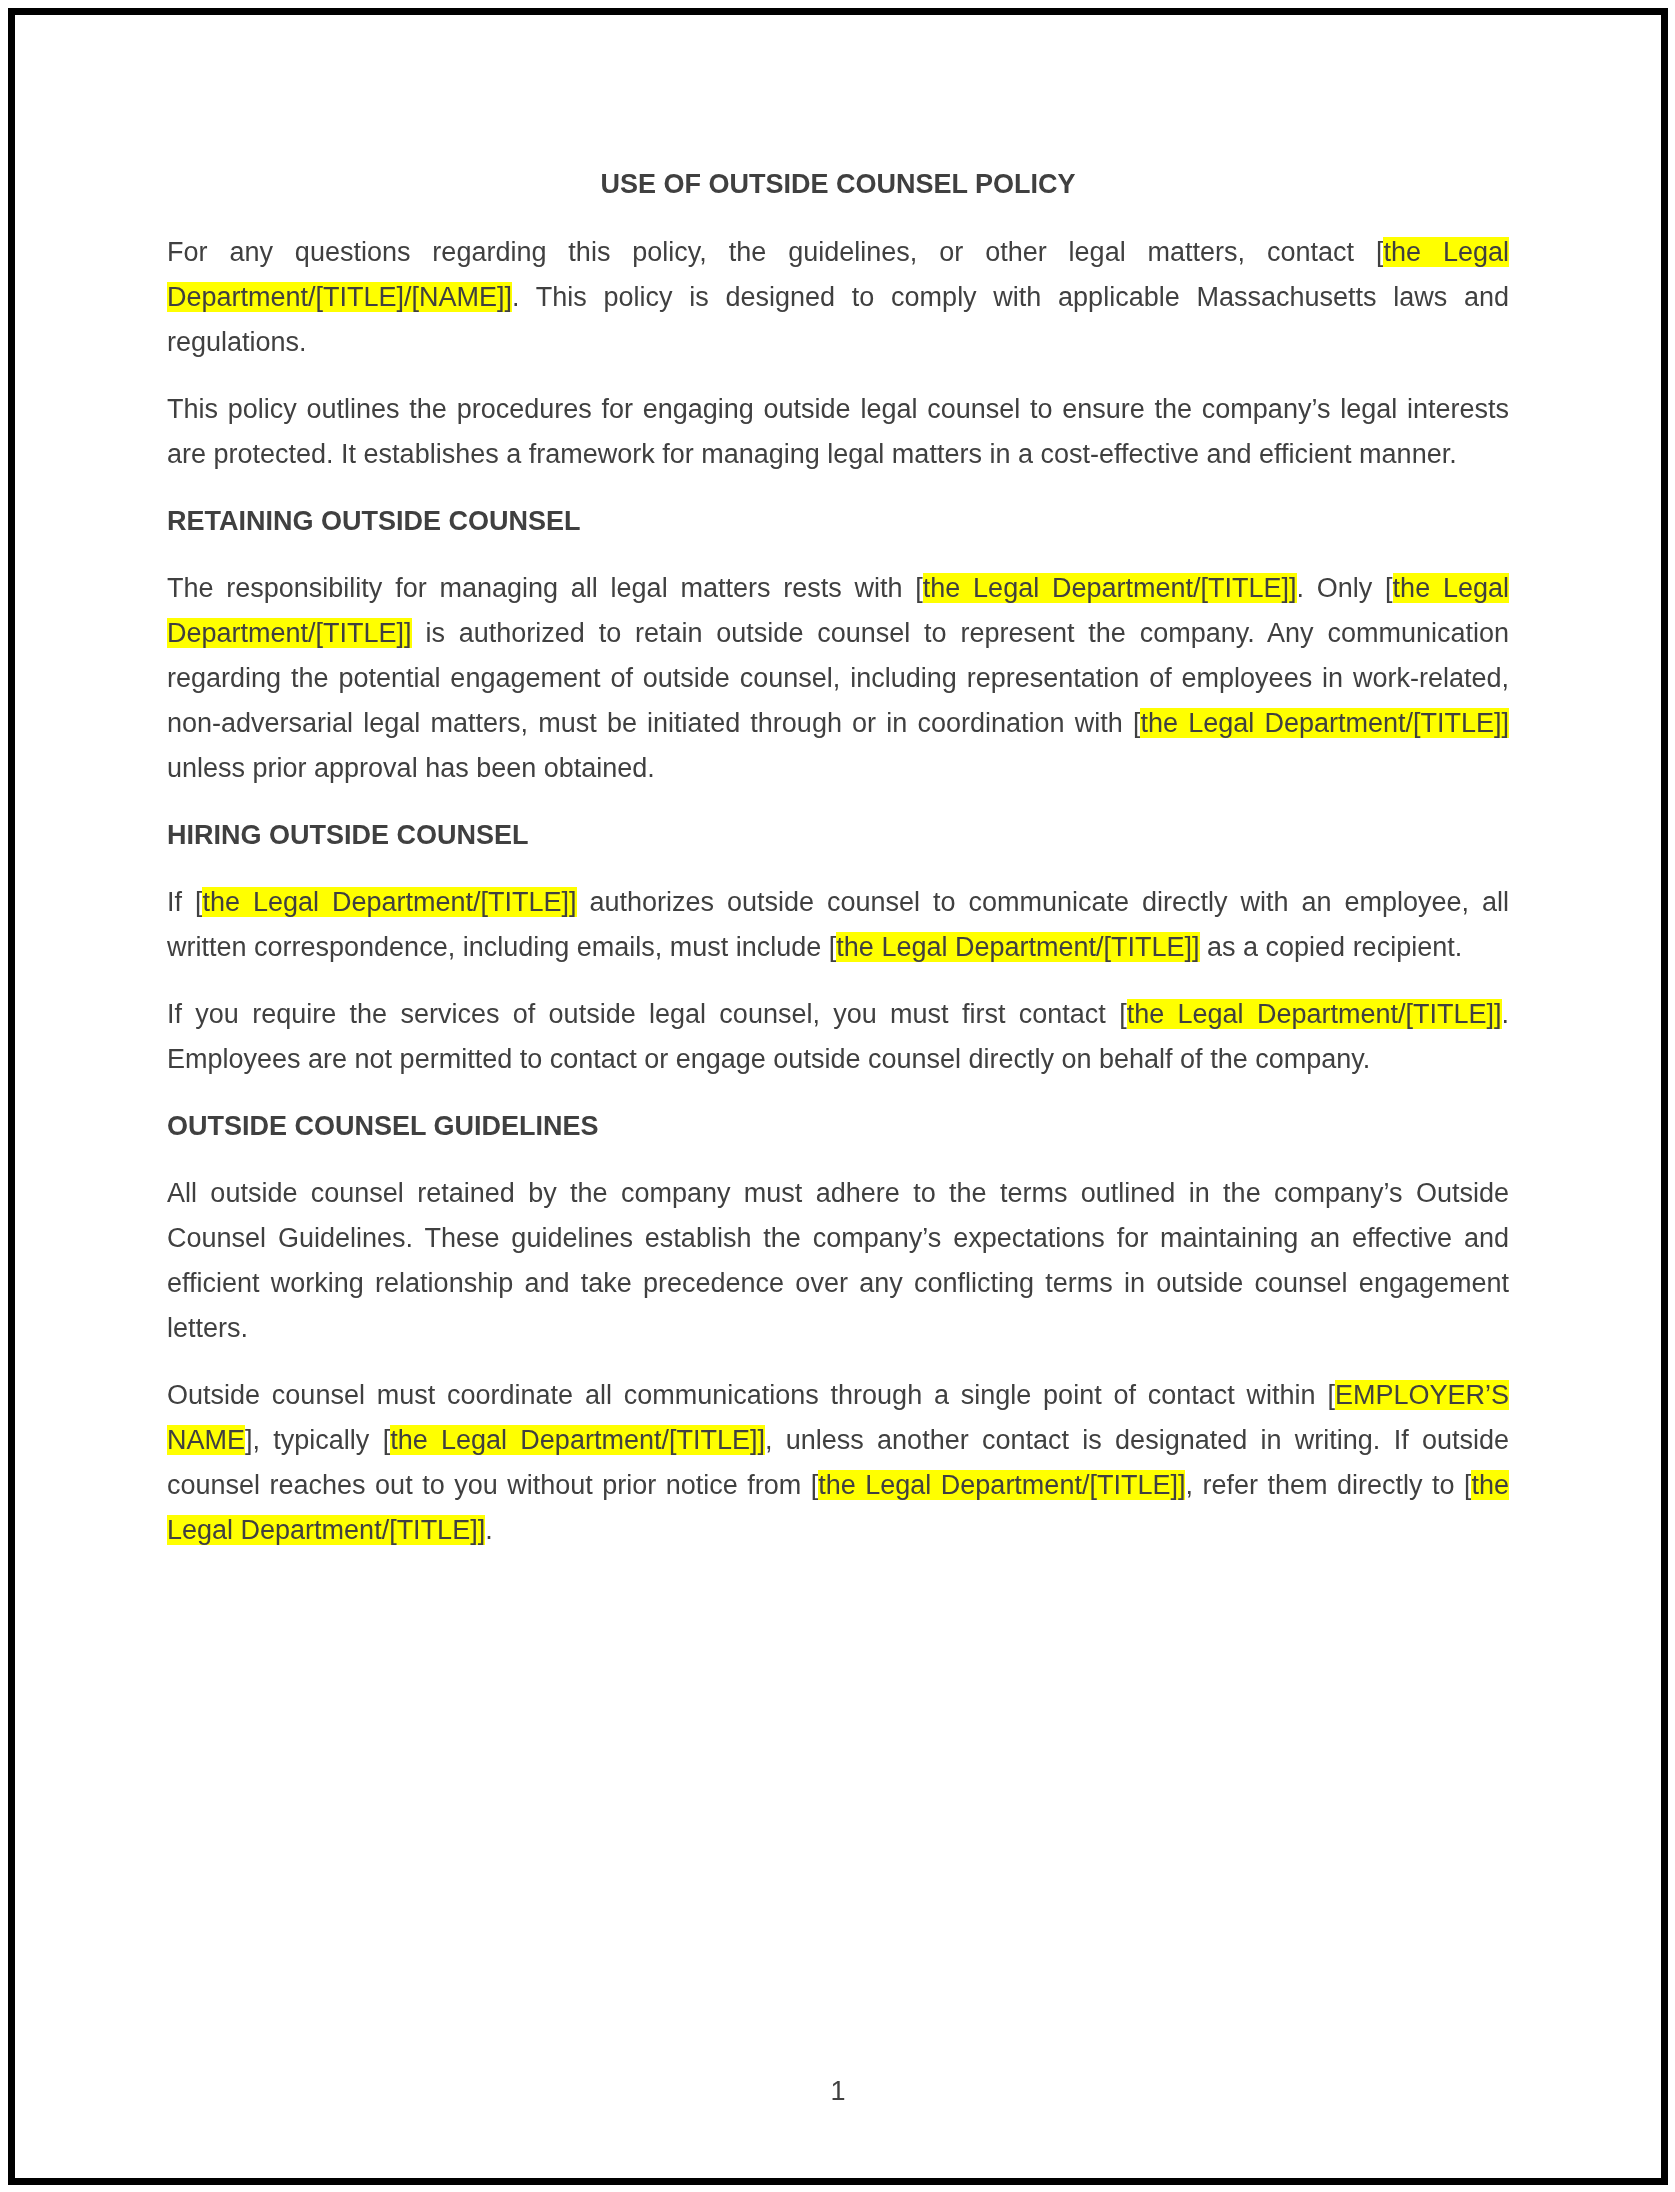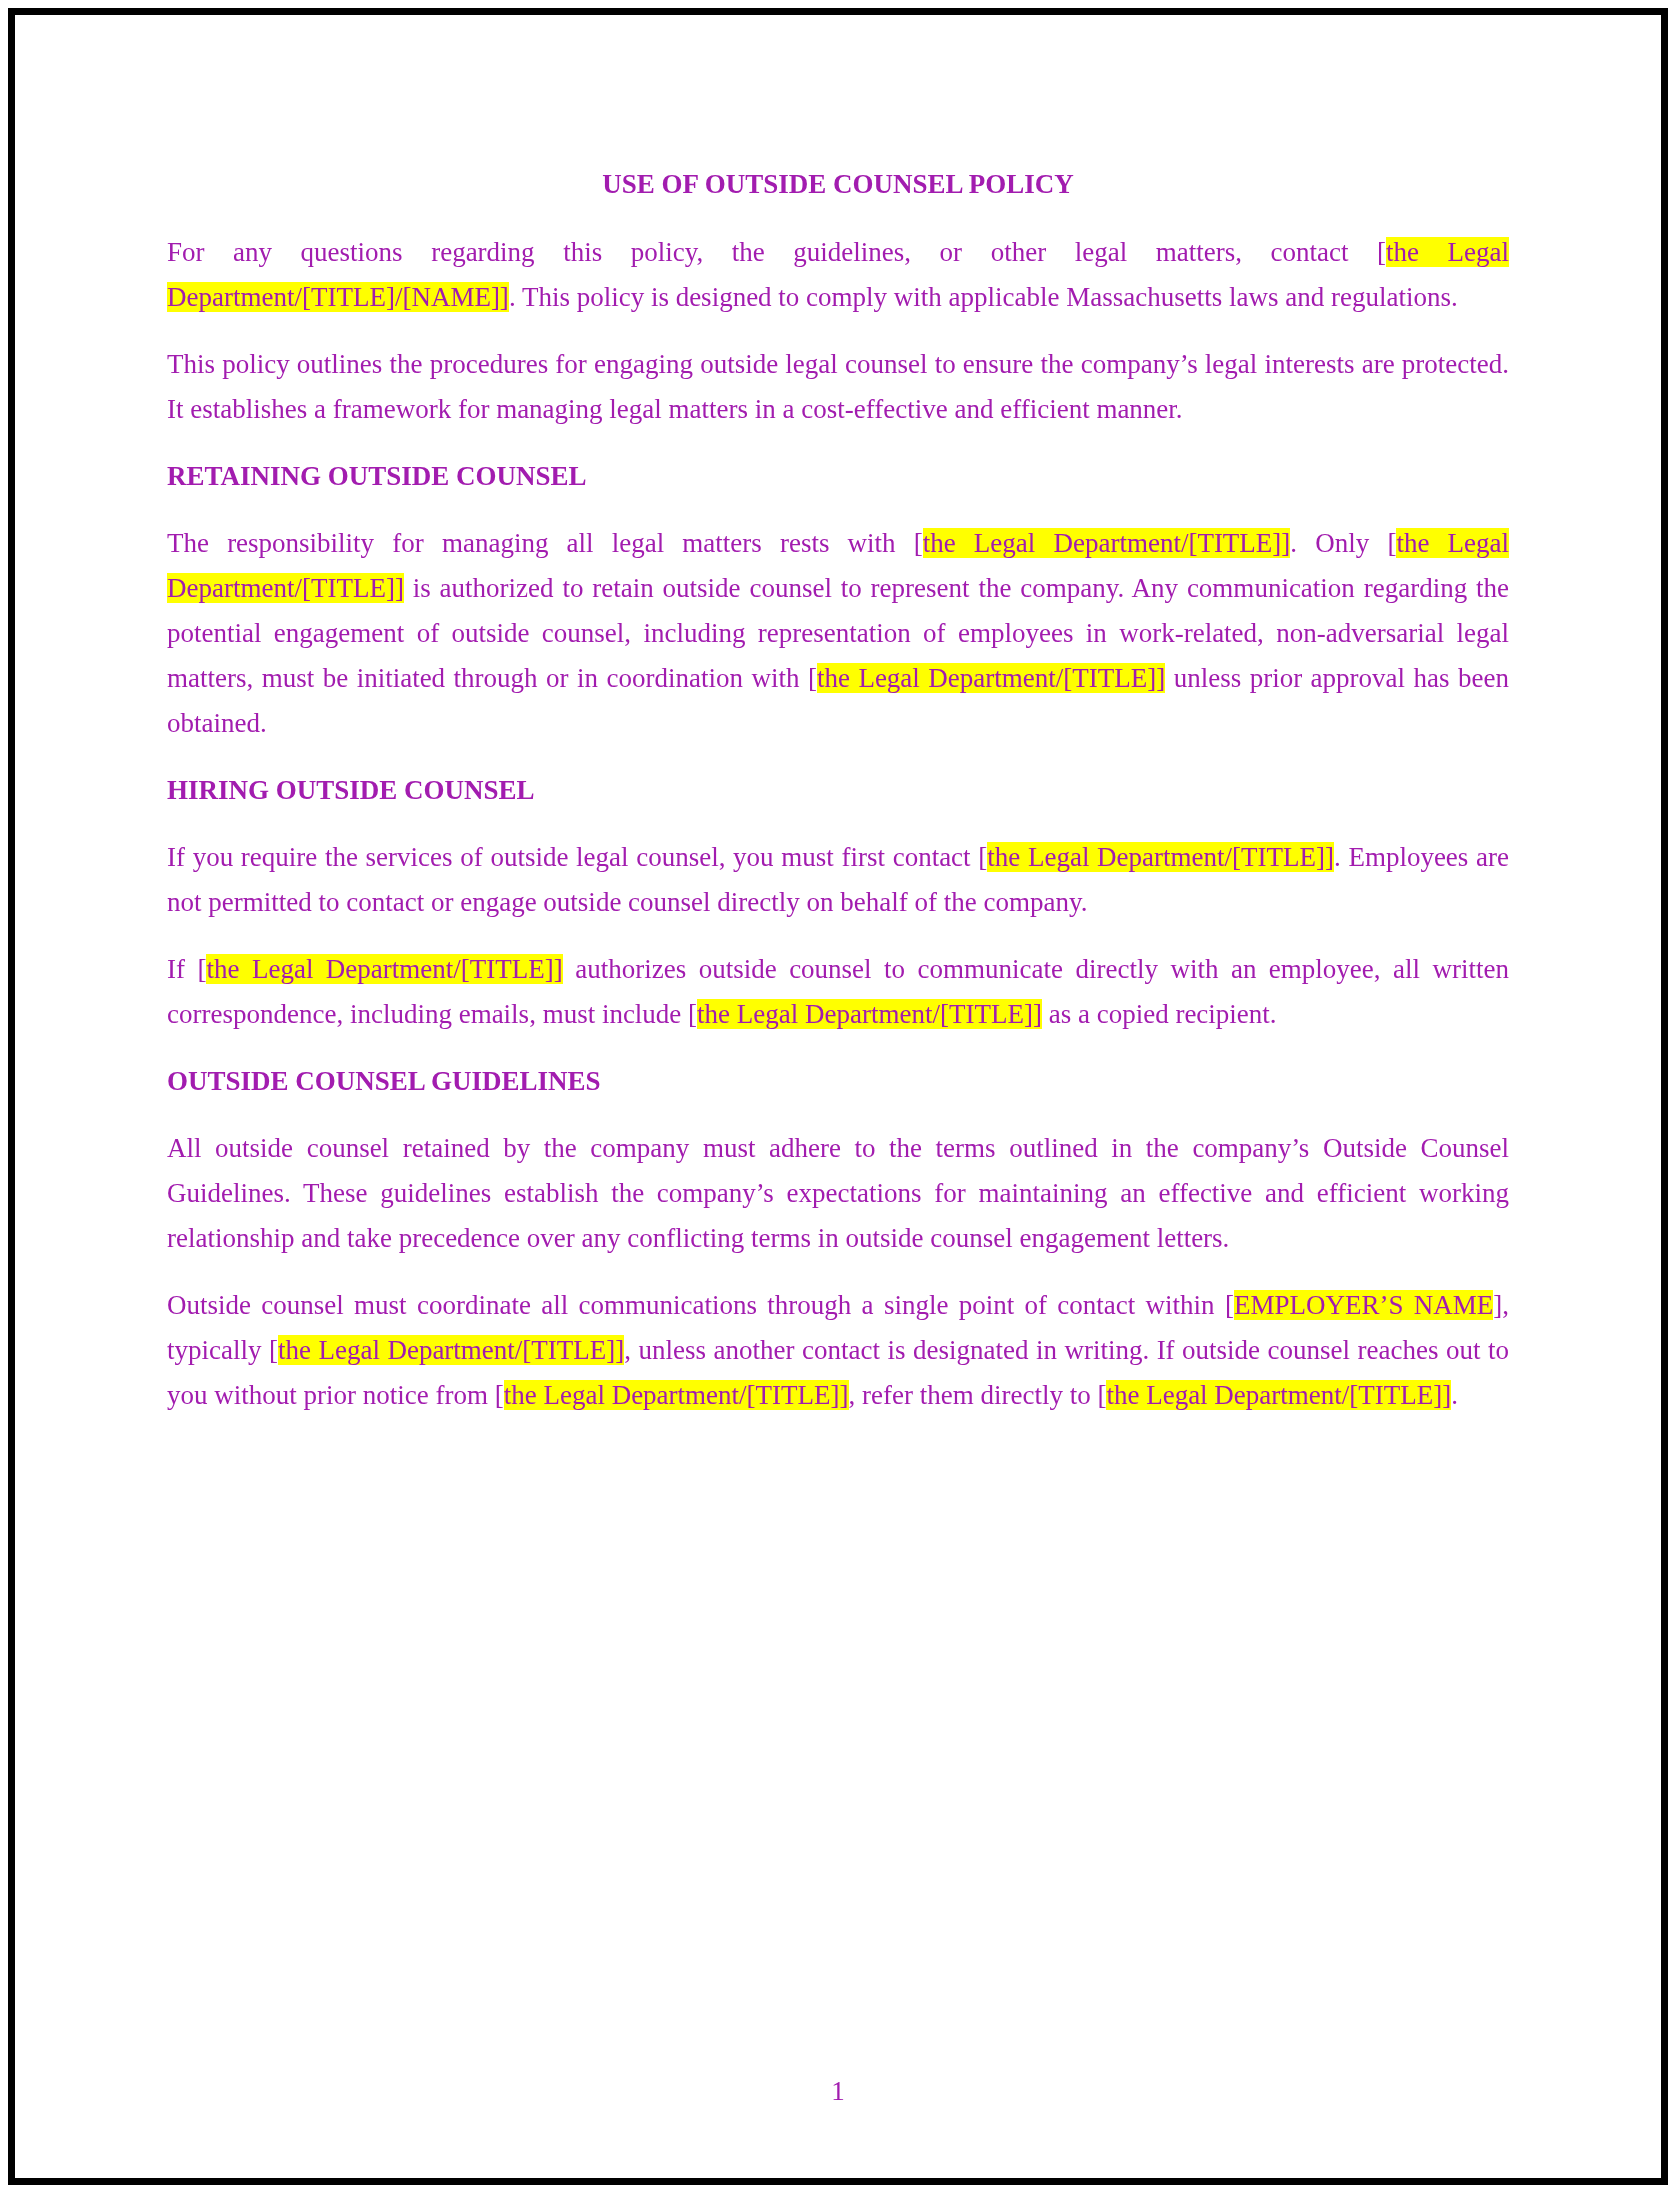--- a/index.html
+++ b/index.html
@@ -5,22 +5,22 @@
   html, body {
     margin: 0;
     padding: 0;
     background: #ffffff;
   }
   .page {
     position: relative;
     width: 1676px;
     height: 2193px;
     background: #ffffff;
-    font-family: Liberation Serif, serif;
-    color: #a21caf;
+    font-family: Liberation Sans, sans-serif;
+    color: #404040;
     overflow: hidden;
   }
   .frame {
     position: absolute;
     top: 8px; left: 8px; right: 8px; bottom: 8px;
     border: 7px solid #000000;
     pointer-events: none;
   }
   .content {
     position: absolute;
@@ -63,22 +63,22 @@
 <div class="page">
   <div class="frame"></div>
   <div class="content">
     <h1 class="doc-title">USE OF OUTSIDE COUNSEL POLICY</h1>
     <div id="blocks">
         <p class="paragraph"><span>For any questions regarding this policy, the guidelines, or other legal matters, contact [</span><span class="hl">the Legal Department/[TITLE]/[NAME]]</span><span>. This policy is designed to comply with applicable Massachusetts laws and regulations.</span></p>
         <p class="paragraph"><span>This policy outlines the procedures for engaging outside legal counsel to ensure the company’s legal interests are protected. It establishes a framework for managing legal matters in a cost-effective and efficient manner.</span></p>
         <p class="heading"><span>RETAINING OUTSIDE COUNSEL</span></p>
         <p class="paragraph"><span>The responsibility for managing all legal matters rests with [</span><span class="hl">the Legal Department/[TITLE]]</span><span>. Only [</span><span class="hl">the Legal Department/[TITLE]]</span><span> is authorized to retain outside counsel to represent the company. Any communication regarding the potential engagement of outside counsel, including representation of employees in work-related, non-adversarial legal matters, must be initiated through or in coordination with [</span><span class="hl">the Legal Department/[TITLE]]</span><span> unless prior approval has been obtained.</span></p>
         <p class="heading"><span>HIRING OUTSIDE COUNSEL</span></p>
+        <p class="paragraph"><span>If [</span><span class="hl">the Legal Department/[TITLE]]</span><span> authorizes outside counsel to communicate directly with an employee, all written correspondence, including emails, must include [</span><span class="hl">the Legal Department/[TITLE]]</span><span> as a copied recipient.</span></p>
         <p class="paragraph"><span>If you require the services of outside legal counsel, you must first contact [</span><span class="hl">the Legal Department/[TITLE]]</span><span>. Employees are not permitted to contact or engage outside counsel directly on behalf of the company.</span></p>
-        <p class="paragraph"><span>If [</span><span class="hl">the Legal Department/[TITLE]]</span><span> authorizes outside counsel to communicate directly with an employee, all written correspondence, including emails, must include [</span><span class="hl">the Legal Department/[TITLE]]</span><span> as a copied recipient.</span></p>
         <p class="heading"><span>OUTSIDE COUNSEL GUIDELINES</span></p>
         <p class="paragraph"><span>All outside counsel retained by the company must adhere to the terms outlined in the company’s Outside Counsel Guidelines. These guidelines establish the company’s expectations for maintaining an effective and efficient working relationship and take precedence over any conflicting terms in outside counsel engagement letters.</span></p>
         <p class="paragraph"><span>Outside counsel must coordinate all communications through a single point of contact within [</span><span class="hl">EMPLOYER’S NAME</span><span>], typically [</span><span class="hl">the Legal Department/[TITLE]]</span><span>, unless another contact is designated in writing. If outside counsel reaches out to you without prior notice from [</span><span class="hl">the Legal Department/[TITLE]]</span><span>, refer them directly to [</span><span class="hl">the Legal Department/[TITLE]]</span><span>.</span></p>
       </div>
   </div>
   <div class="page-number">1</div>
 </div>
 
 
 </body></html>

